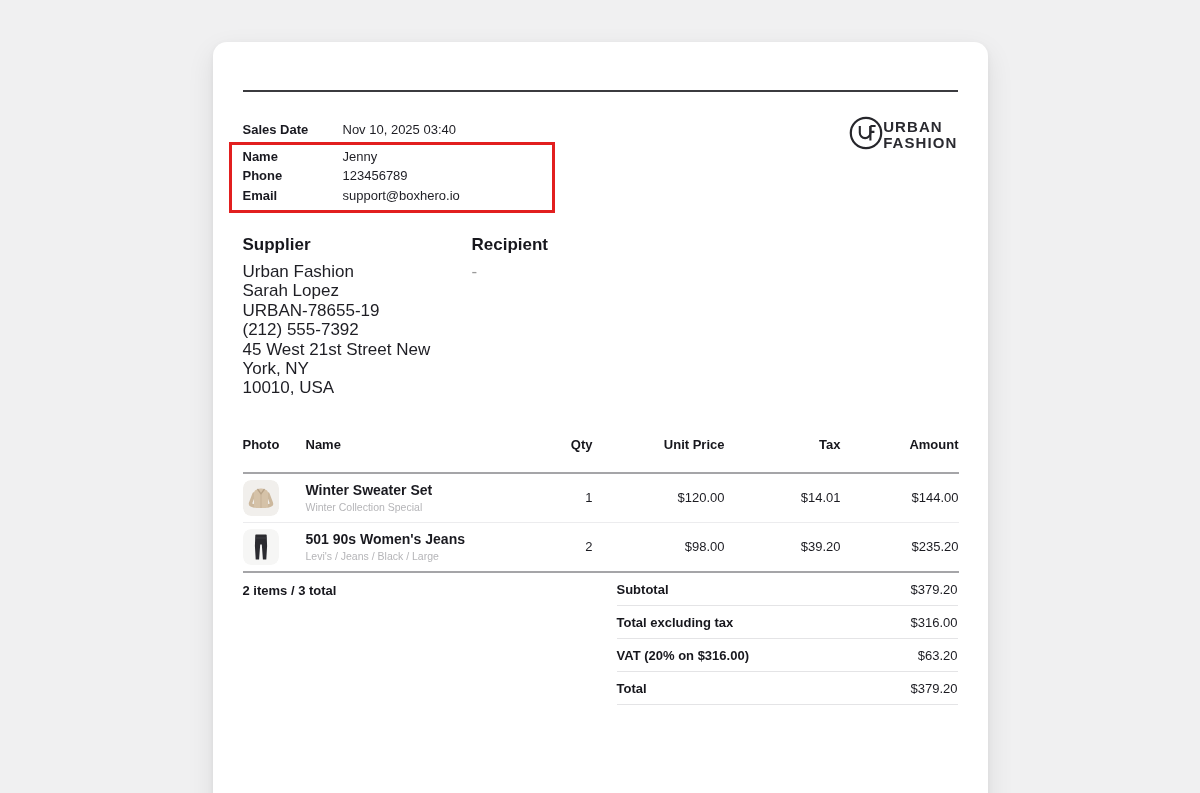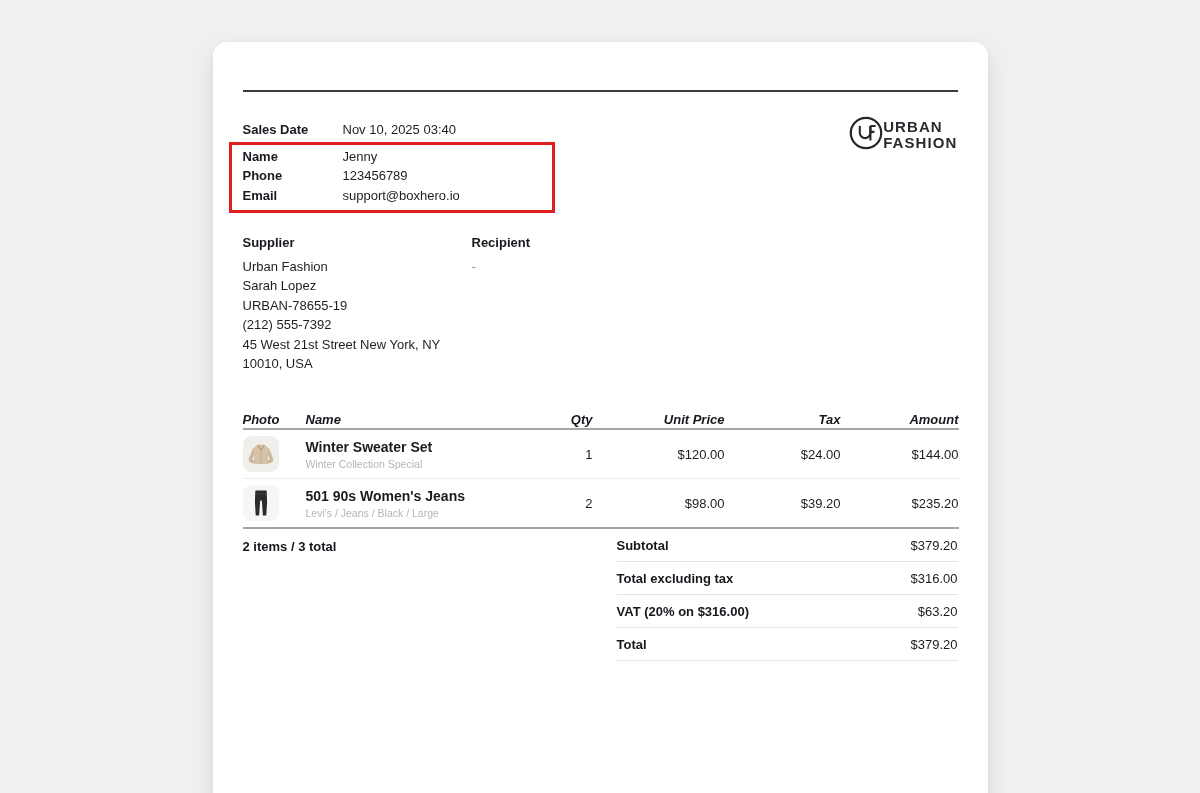--- a/index.html
+++ b/index.html
@@ -28,28 +28,28 @@
   .info-value { color: #1e1e24; }
   .red-box {
     width: 326px; margin-left: -14px; margin-top: 2px;
     border: 3px solid #e21f1f;
     padding: 2px 6px 5px 11px;
   }
 
   .brand { display: flex; align-items: center; margin-top: -4px; }
   .brand-text { font-size: 15px; font-weight: 700; letter-spacing: 1.1px; line-height: 16.5px; color: #2a2a30; }
 
-  .parties { display: flex; margin-top: 22px; font-size: 13px; }
+  .parties { display: flex; margin-top: 22px; font-size: 17px; }
   .party-supplier { width: 229px; }
   .party-heading { font-weight: 700; margin: 0 0 7px 0; color: #17171d; }
   .party-line { line-height: 19.4px; color: #1e1e24; }
   .recipient-dash { color: #9a9a9a; line-height: 19.4px; }
 
   table.items { width: 100%; border-collapse: collapse; margin-top: 39px; font-size: 13px; table-layout: fixed; }
-  th { font-weight: 700; padding: 0 0 1px 0; border-bottom: 2px solid #a5a5a8; color: #17171d; font-style: italic; }
+  th { font-weight: 700; padding: 0 0 20px 0; border-bottom: 2px solid #a5a5a8; color: #17171d; }
   .al { text-align: left; } .ar { text-align: right; }
   td { padding: 6px 0; border-bottom: 1px solid #ececee; vertical-align: middle; }
   tr.row-last td { border-bottom: 2px solid #a5a5a8; }
   .thumb { width: 36px; height: 36px; display: block; border-radius: 8px; }
   .item-name { font-weight: 600; font-size: 14px; color: #1a1a20; }
   .item-variant { font-size: 10.5px; color: #b5b5b8; margin-top: 3px; }
   td.num { text-align: right; color: #1c1c22; }
 
   .below-table { display: flex; align-items: flex-start; }
   .items-count { font-size: 13px; font-weight: 700; padding-top: 10px; color: #17171d; }
@@ -150,21 +150,21 @@
               <line x1="18" y1="13.8" x2="18" y2="28" stroke="#c3af94" stroke-width="0.9"></line>
             </svg>
           </span>
         </td>
         <td>
           <div class="item-name">Winter Sweater Set</div>
           <div class="item-variant">Winter Collection Special</div>
         </td>
         <td class="num">1</td>
         <td class="num">$120.00</td>
-        <td class="num">$24.00</td>
+        <td class="num">$14.01</td>
         <td class="num">$144.00</td>
       </tr>
       <tr class="row-last">
         <td>
           <span>
             <svg class="thumb" viewBox="0 0 36 36">
               <rect width="36" height="36" rx="8" fill="#f6f6f5"></rect>
               <path d="M13,5.5 H23 Q23.7,5.5 23.7,6.3 L24.1,17 L23.3,30.5 H19.9 L18.8,15.5 H17.2 L16.1,30.5 H12.7 L11.9,17 L12.3,6.3 Q12.3,5.5 13,5.5 Z" fill="#2b2b30"></path>
               <line x1="12.4" y1="9" x2="23.6" y2="9" stroke="#45454b" stroke-width="0.8"></line>
             </svg>

